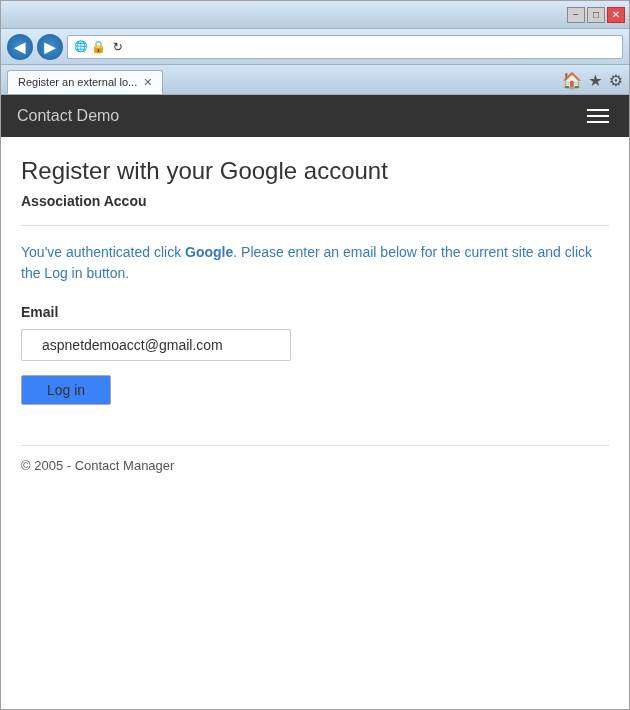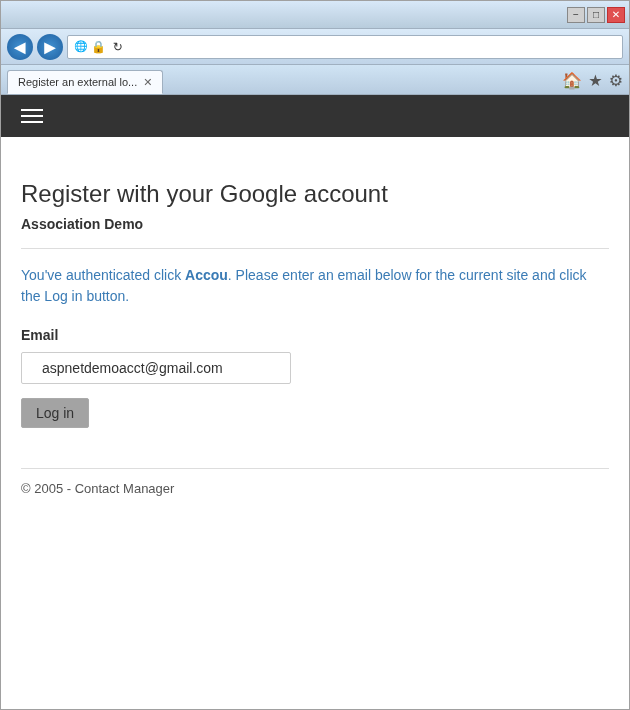--- a/index.html
+++ b/index.html
@@ -173,21 +173,20 @@
       flex: 1;
       padding: 20px 20px;
       overflow-y: auto;
     }
 
     .page-title {
       font-size: 24px;
       font-weight: 300;
       color: #333;
       margin-bottom: 8px;
-      margin-top: 23px;
     }
     .form-subtitle {
       font-size: 14px;
       font-weight: bold;
       color: #333;
       margin-bottom: 16px;
     }
     .divider {
       border: none;
       border-top: 1px solid #ddd;
@@ -215,22 +214,22 @@
       height: 32px;
       border: 1px solid #ccc;
       padding: 0 20px;
       font-size: 14px;
       color: #333;
       display: block;
       margin-bottom: 14px;
       border-radius: 2px;
     }
     .login-btn {
-      padding: 6px 14px;
-      background: #a3a3a3;
+      padding: 6px 25px;
+      background: #3b82f6;
       border: 1px solid #aaa;
       font-size: 14px;
       cursor: pointer;
       color: #333;
       border-radius: 2px;
     }
 
     .footer-divider {
       border: none;
       border-top: 1px solid #ddd;
@@ -273,34 +272,35 @@
       <span class="tab-close">✕</span>
     </div>
     <div class="tab-bar-right">
       <span class="toolbar-icon">🏠</span>
       <span class="toolbar-icon">★</span>
       <span class="toolbar-icon">⚙</span>
     </div>
   </div>
 
   <div class="app-navbar">
+    <span class="app-title">Contact Demo</span>
     <div class="hamburger">
       <span></span>
       <span></span>
       <span></span>
     </div>
   </div>
 
   <div class="page-content">
     <h1 class="page-title">Register with your Google account</h1>
-    <p class="form-subtitle">Association Demo</p>
+    <p class="form-subtitle">Association Accou</p>
     <hr class="divider">
 
     <p class="info-text">
-      <span>You've authenticated click </span><strong>Accou</strong><span>. Please enter an email below for the current site and click the Log in button.</span>
+      <span>You've authenticated click </span><strong>Google</strong><span>. Please enter an email below for the current site and click the Log in button.</span>
     </p>
 
     <label class="form-label">Email</label>
     <input class="email-input" type="email" value="aspnetdemoacct@gmail.com" style="">
 
     <button class="login-btn">Log in</button>
 
     <hr class="footer-divider">
     <p class="footer-text">© 2005 - Contact Manager</p>
   </div>

